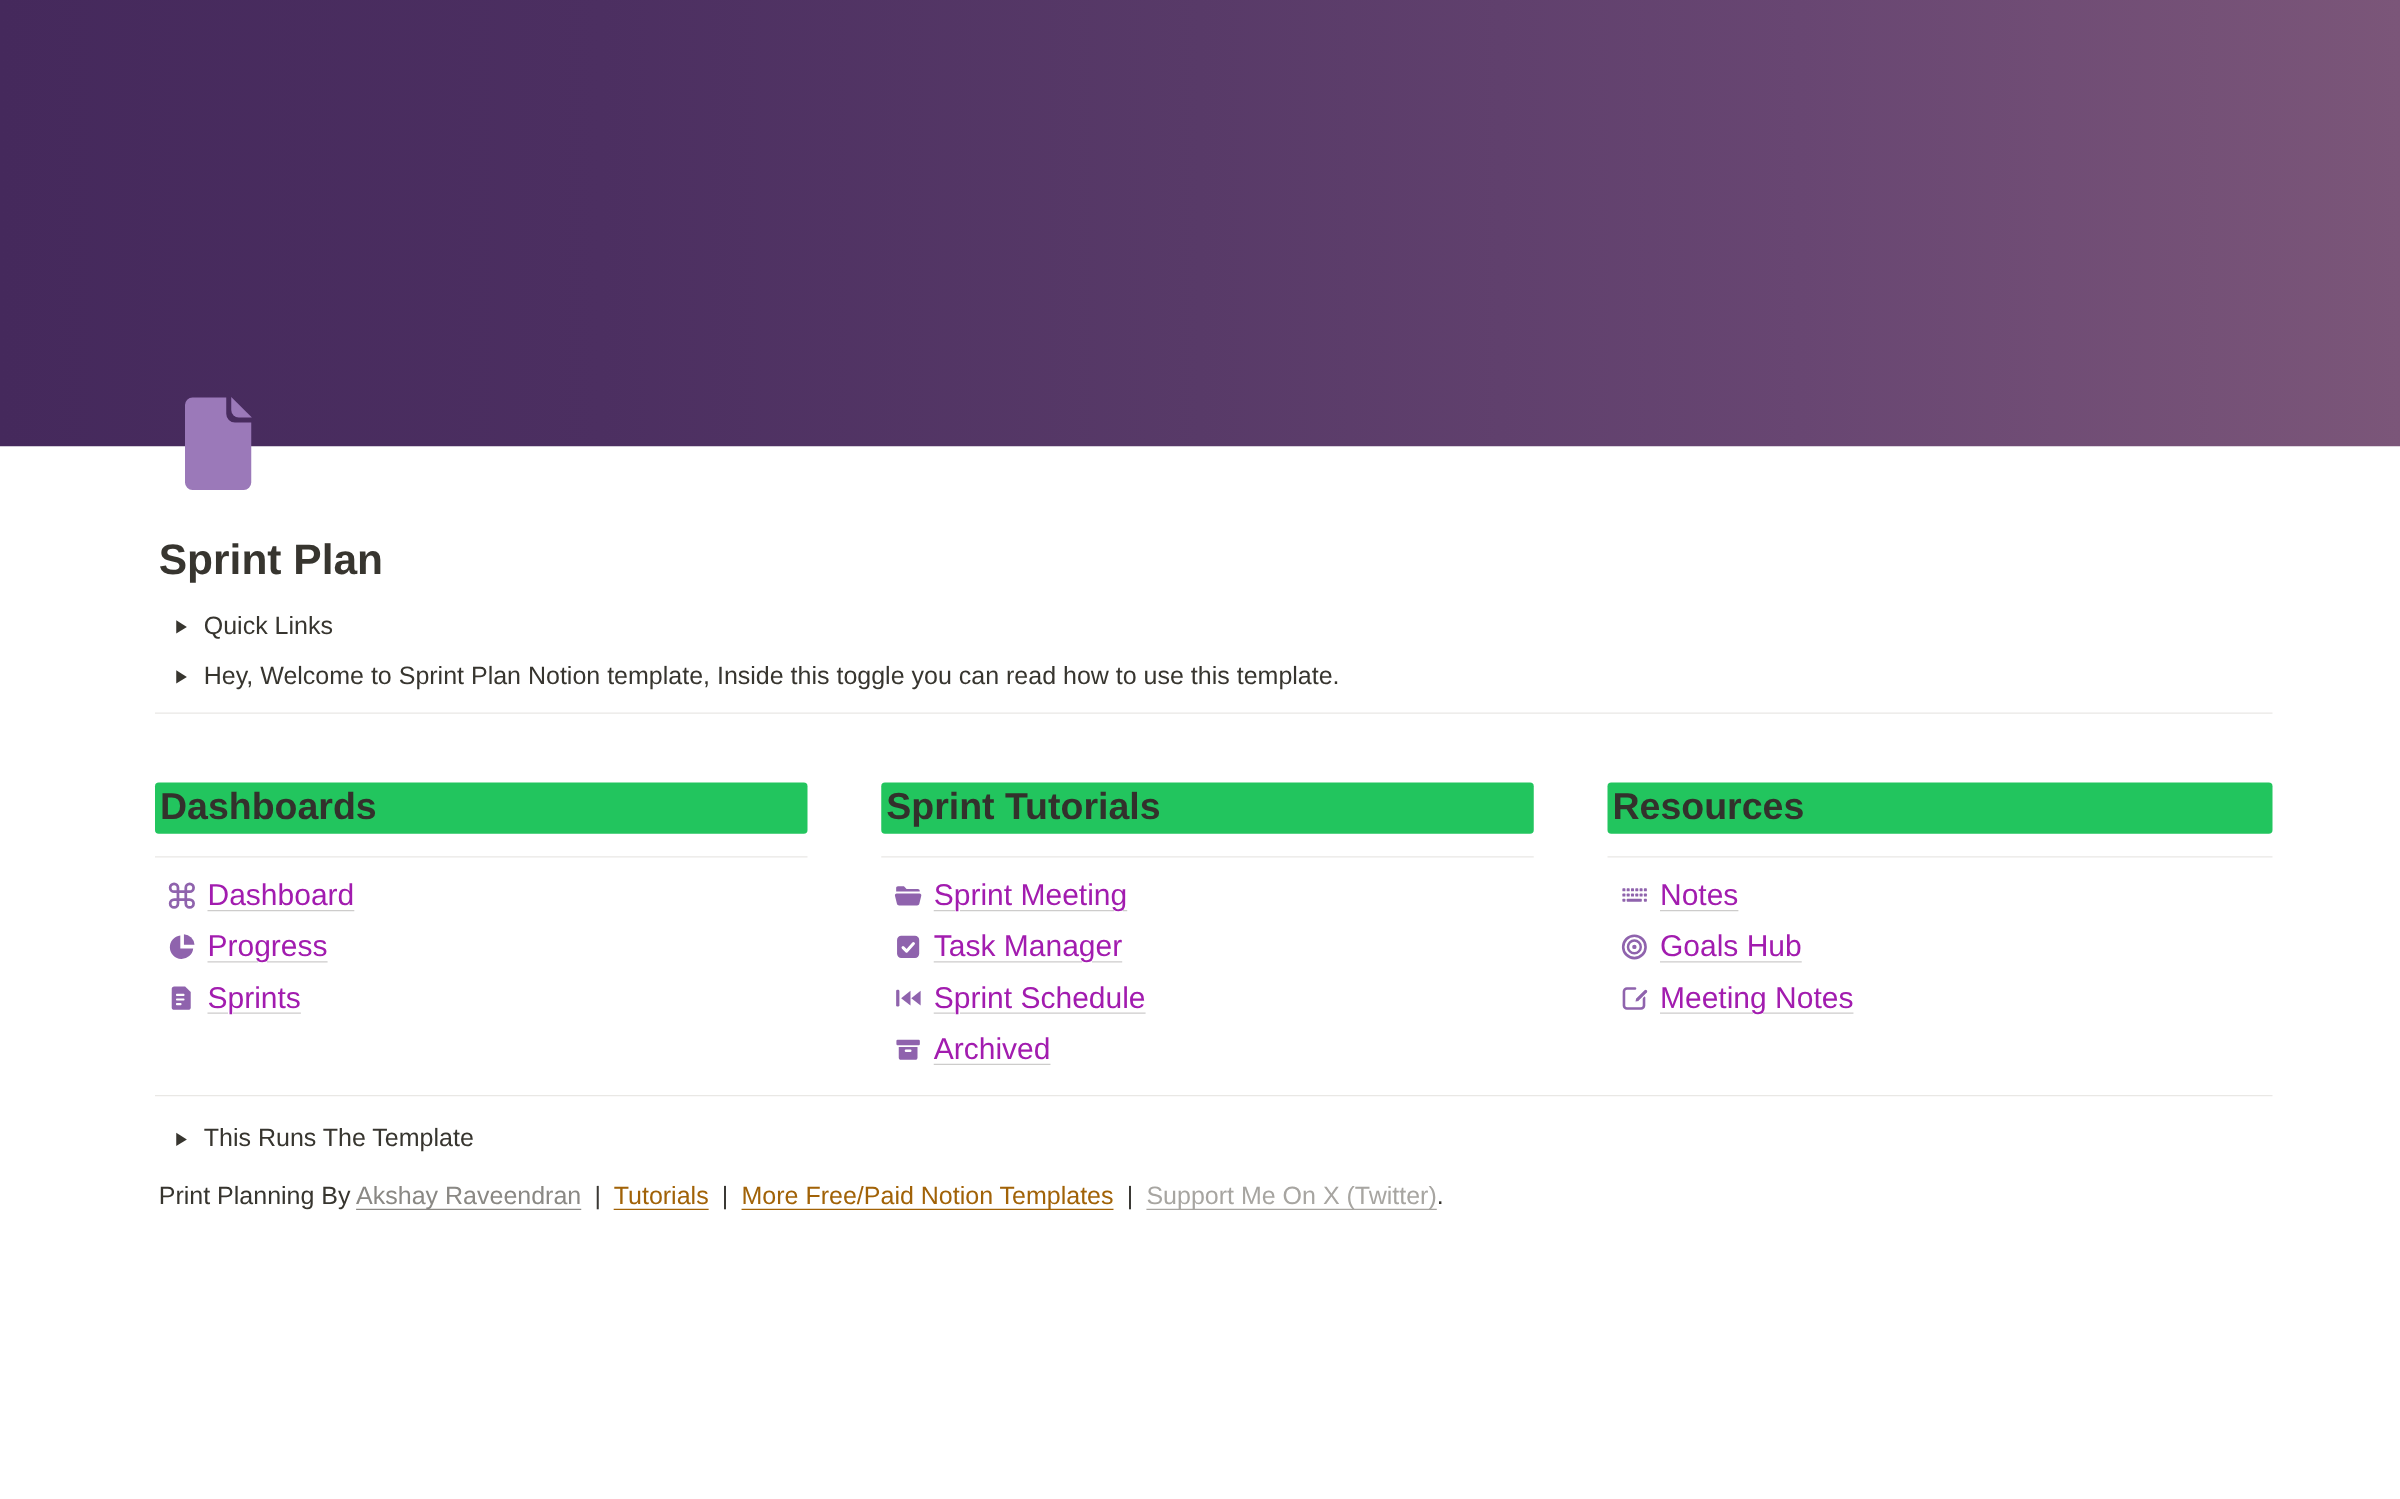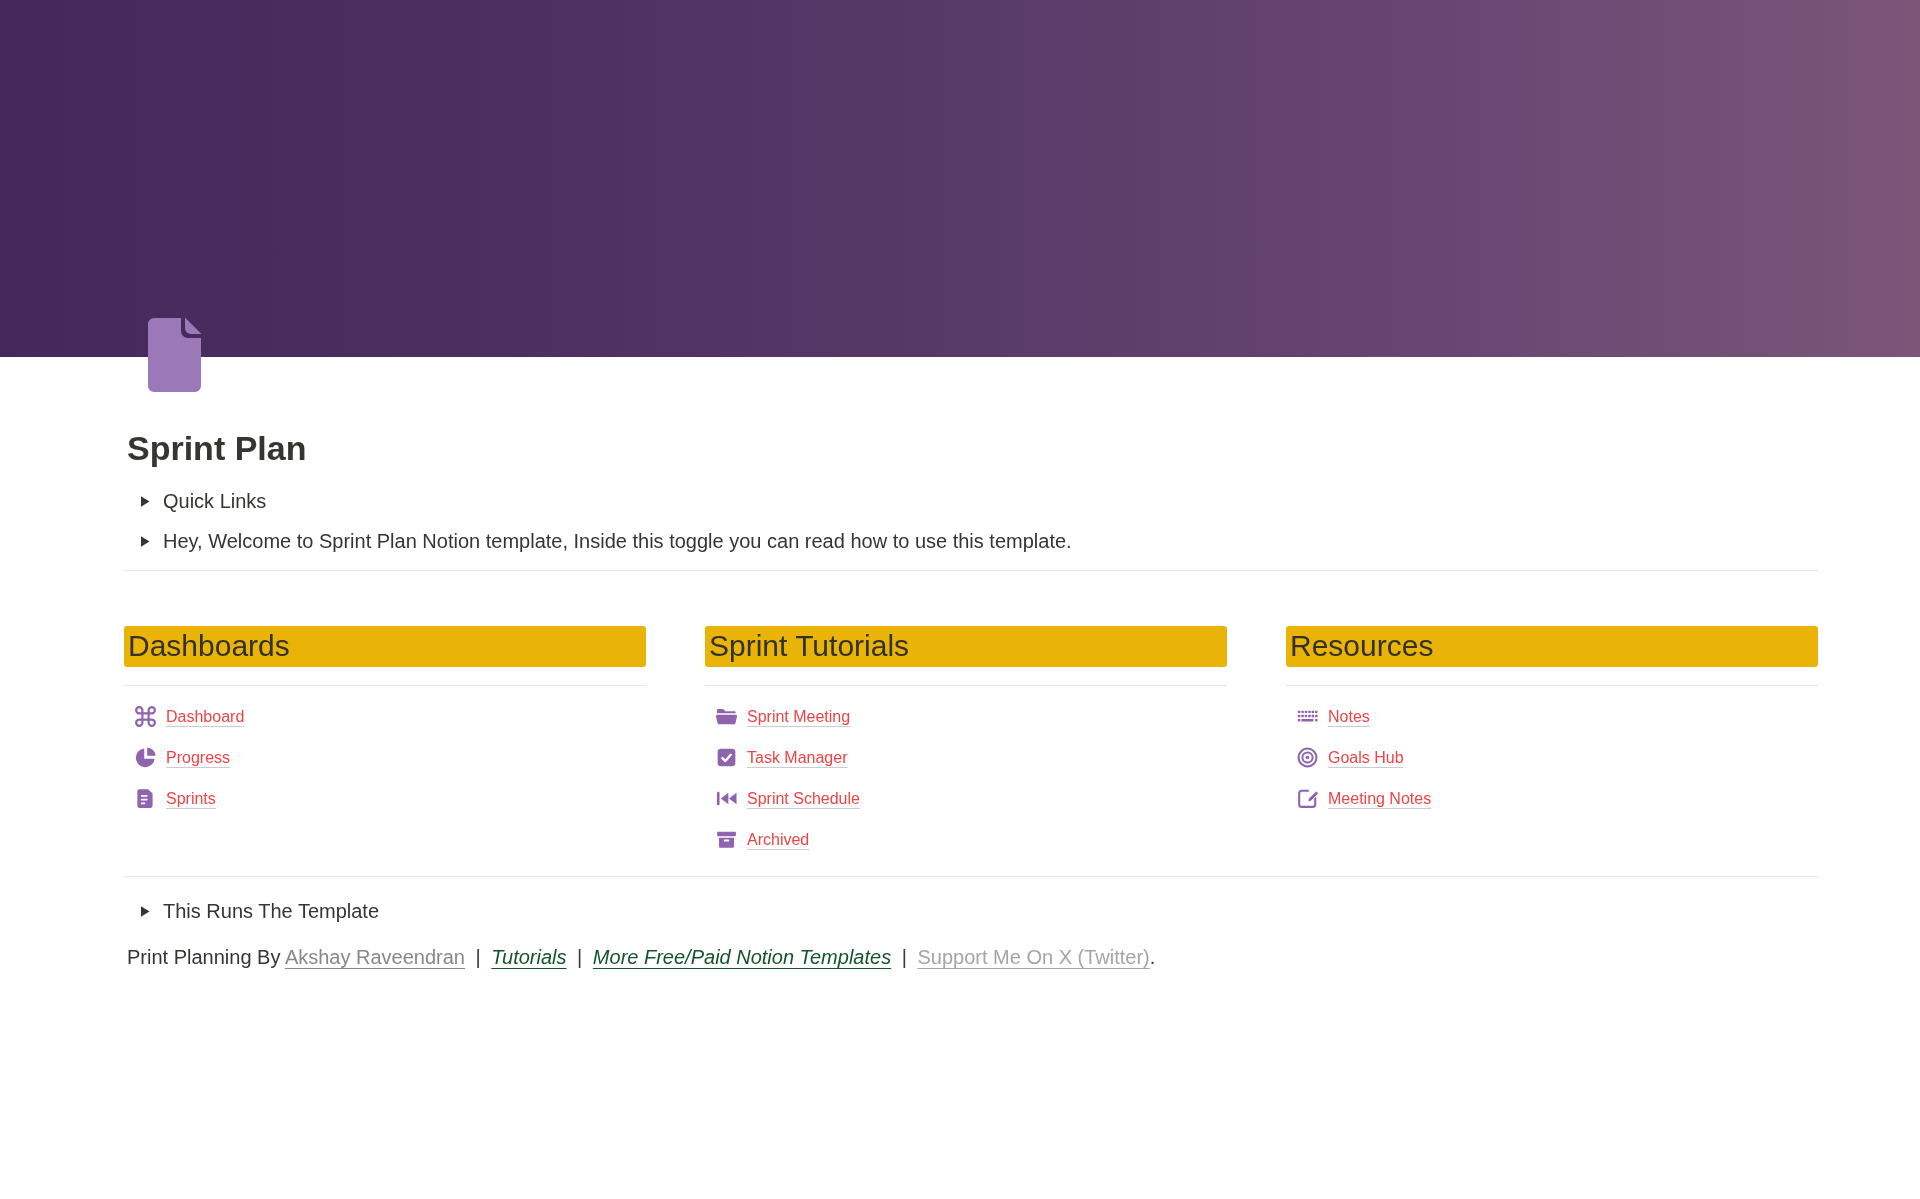--- a/index.html
+++ b/index.html
@@ -28,40 +28,40 @@
   .toggle-tri{
     width:24px;height:24px;margin-left:8px;flex:0 0 24px;
     display:flex;align-items:center;justify-content:center;border-radius:4px;
   }
   .toggle-label{font-size:20px;margin-left:7px;color:#37352f;}
   .divider{border:none;border-top:1px solid #e9e8e5;margin:9px 0 0 0;height:0;}
   .columns{display:flex;margin-top:55px;gap:59px;}
   .column{width:522px;flex:0 0 522px;}
   .column:last-child{flex:1 1 auto;}
   h2.col-heading{
-    margin:0;background:#eab308;border-radius:3px;
+    margin:0;background:#22c55e;border-radius:3px;
     padding:4px 4px 5px 4px;
-    font-size:30px;line-height:1.07;font-weight:400;color:#33312c;
+    font-size:30px;line-height:1.07;font-weight:700;color:#33312c;
   }
   .col-divider{border-top:1px solid #e9e8e5;margin-top:18px;}
   .col-items{margin-top:10px;}
   .page-link{display:flex;align-items:center;height:41px;cursor:pointer;}
   .page-link .icon{width:25px;height:25px;margin-left:9px;margin-right:8px;flex:0 0 25px;}
   .link-text{
-    font-size:16px;color:#ef4444;
+    font-size:24px;color:#a21caf;
     text-decoration:underline;
     text-decoration-color:rgba(55,53,47,0.25);
     text-decoration-thickness:1px;
     text-underline-offset:4px;
   }
   .bottom-divider{margin-top:16px;}
   .footer{margin:12px 0 0 3px;font-size:20px;line-height:28px;color:#37352f;}
   .footer a{text-decoration:underline;text-decoration-thickness:1px;text-underline-offset:4px;cursor:pointer;}
   .fl-0{color:#8a8884;text-decoration-color:rgba(55,53,47,0.35);}
-  .fl-1,.fl-2{color:#14532d;text-decoration-color:rgba(55,53,47,0.35);font-style:italic;}
+  .fl-1,.fl-2{color:#a16207;text-decoration-color:rgba(55,53,47,0.35);}
   .fl-3{color:#a7a5a1;text-decoration-color:rgba(55,53,47,0.22);}
   .sep{color:#3b3935;margin:0 5px;}
   svg{display:block;}
 </style>
 </head>
 <body>
 
 <div class="cover"></div>
 
 <div class="content">

